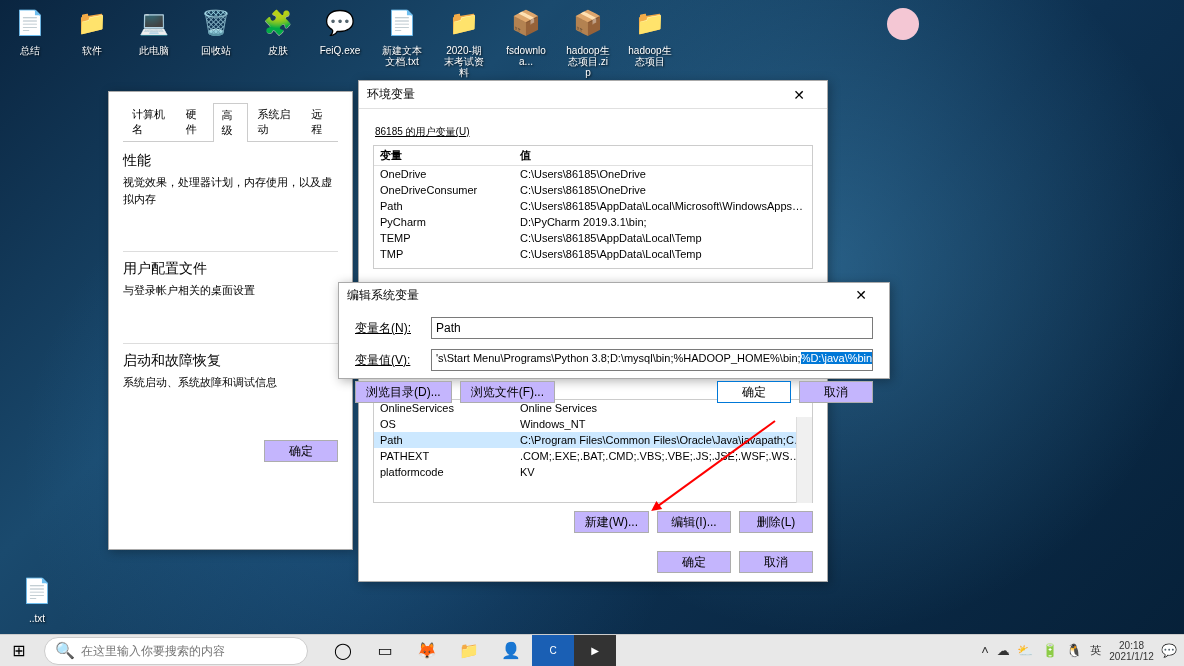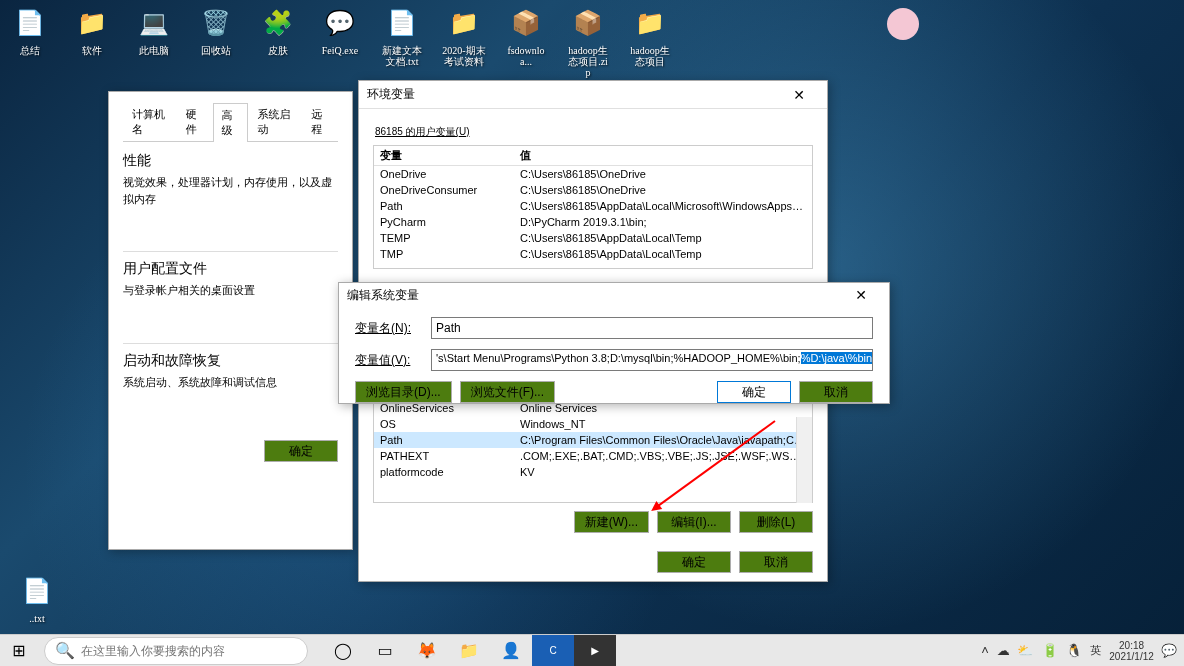--- a/index.html
+++ b/index.html
@@ -4,29 +4,29 @@
 <style>
 * { margin: 0; padding: 0; box-sizing: border-box; font-family: "Microsoft YaHei", "Segoe UI", sans-serif; }
 body { width: 1184px; height: 666px; background: linear-gradient(135deg, #0a2540 0%, #1a4a6e 30%, #0d3050 60%, #062038 100%); position: relative; overflow: hidden; }
 .wallpaper-overlay { position: absolute; inset: 0; background: radial-gradient(circle at 70% 40%, rgba(100,200,255,0.3) 0%, transparent 40%), radial-gradient(circle at 30% 70%, rgba(60,150,220,0.25) 0%, transparent 35%); }
 .pink-circle { position: absolute; top: 8px; right: 265px; width: 32px; height: 32px; background: #f4c7d4; border-radius: 50%; }
 
 
 .desktop-icons { position: absolute; top: 5px; left: 8px; display: flex; gap: 18px; }
 .desktop-icon { width: 44px; display: flex; flex-direction: column; align-items: center; text-align: center; cursor: pointer; }
 .desktop-icon .icon-img { width: 36px; height: 36px; margin-bottom: 4px; display: flex; align-items: center; justify-content: center; font-size: 24px; }
-.desktop-icon .icon-label { color: #fff; font-size: 10px; text-shadow: 1px 1px 2px rgba(0,0,0,0.8); line-height: 1.1; white-space: normal; word-break: break-all; max-width: 52px; font-family: Liberation Serif, serif; }
+.desktop-icon .icon-label { color: #fff; font-size: 10px; text-shadow: 1px 1px 2px rgba(0,0,0,0.8); line-height: 1.1; white-space: normal; word-break: break-all; max-width: 52px; }
 .bottom-icon { position: absolute; bottom: 42px; left: 15px; }
 
 
 .dialog { position: absolute; background: #fff; border: 1px solid #aaa; box-shadow: 2px 2px 10px rgba(0,0,0,0.3); font-size: 12px; color: #000; }
 .dialog-title { height: 28px; display: flex; align-items: center; justify-content: space-between; padding: 0 8px; background: #fff; border-bottom: 1px solid #e0e0e0; }
 .dialog-title .close-btn { width: 40px; height: 22px; display: flex; align-items: center; justify-content: center; font-size: 14px; cursor: pointer; }
 .dialog-body { padding: 10px 14px; }
-.btn { height: 22px; min-width: 74px; padding: 0 10px; background: #4d7c0f; border: 1px solid #adadad; font-size: 12px; cursor: pointer; }
+.btn { height: 22px; min-width: 74px; padding: 0 10px; background: #c4b5fd; border: 1px solid #adadad; font-size: 12px; cursor: pointer; }
 .btn.primary { border-color: #0078d7; background: #fff; }
 
 
 .sys-props { top: 91px; left: 108px; width: 245px; height: 459px; }
 .tabs { display: flex; border-bottom: 1px solid #ccc; margin-bottom: 10px; }
 .tab { padding: 4px 8px; font-size: 11px; cursor: pointer; border: 1px solid transparent; border-bottom: none; }
 .tab.active { border-color: #ccc; background: #fff; position: relative; top: 1px; }
 .fieldset-label { font-size: 14px; color: #000; margin-top: 12px; margin-bottom: 4px; border-top: 1px solid #ddd; padding-top: 8px; }
 .first-label { border-top: none; padding-top: 0; margin-top: 6px; }
 .desc-text { font-size: 11px; color: #000; line-height: 1.5; margin-bottom: 6px; }
@@ -41,21 +41,21 @@
 .env-table th:first-child, .env-table td:first-child { width: 140px; }
 .env-table th:nth-child(2), .env-table td:nth-child(2) { flex: 1; overflow: hidden; white-space: nowrap; text-overflow: ellipsis; }
 .env-table thead tr { background: #fff; border-bottom: 1px solid #e0e0e0; }
 .env-table tbody tr.selected { background: #cce8ff; }
 .env-table.sys-table { height: 104px; }
 .btn-row { display: flex; justify-content: flex-end; gap: 8px; margin-top: 8px; }
 .scrollbar-v { position: absolute; right: 1px; top: 18px; bottom: 0; width: 16px; background: #f0f0f0; border-left: 1px solid #ddd; }
 .sys-table-wrap { position: relative; }
 
 
-.edit-var { top: 282px; left: 338px; width: 552px; height: 122px; z-index: 10; }
+.edit-var { top: 282px; left: 338px; width: 552px; height: 97px; z-index: 10; }
 .edit-var .dialog-title { height: 24px; border-bottom: none; }
 .edit-row { display: flex; align-items: center; margin-bottom: 10px; }
 .edit-row label { width: 76px; font-size: 12px; text-decoration: underline; }
 .edit-row input { flex: 1; height: 22px; border: 1px solid #7a7a7a; padding: 0 4px; font-size: 12px; }
 .path-input-wrap { flex: 1; height: 22px; border: 1px solid #7a7a7a; padding: 2px 4px; font-size: 11px; white-space: nowrap; overflow: hidden; position: relative; }
 .path-sel { background: #0078d7; color: #fff; }
 .arrow { position: absolute; width: 150px; height: 2px; background: #ff0000; transform-origin: right center; }
 .arrow::before { content: ''; position: absolute; left: -8px; top: -4px; border: 5px solid transparent; border-right: 10px solid #ff0000; }
 
 

